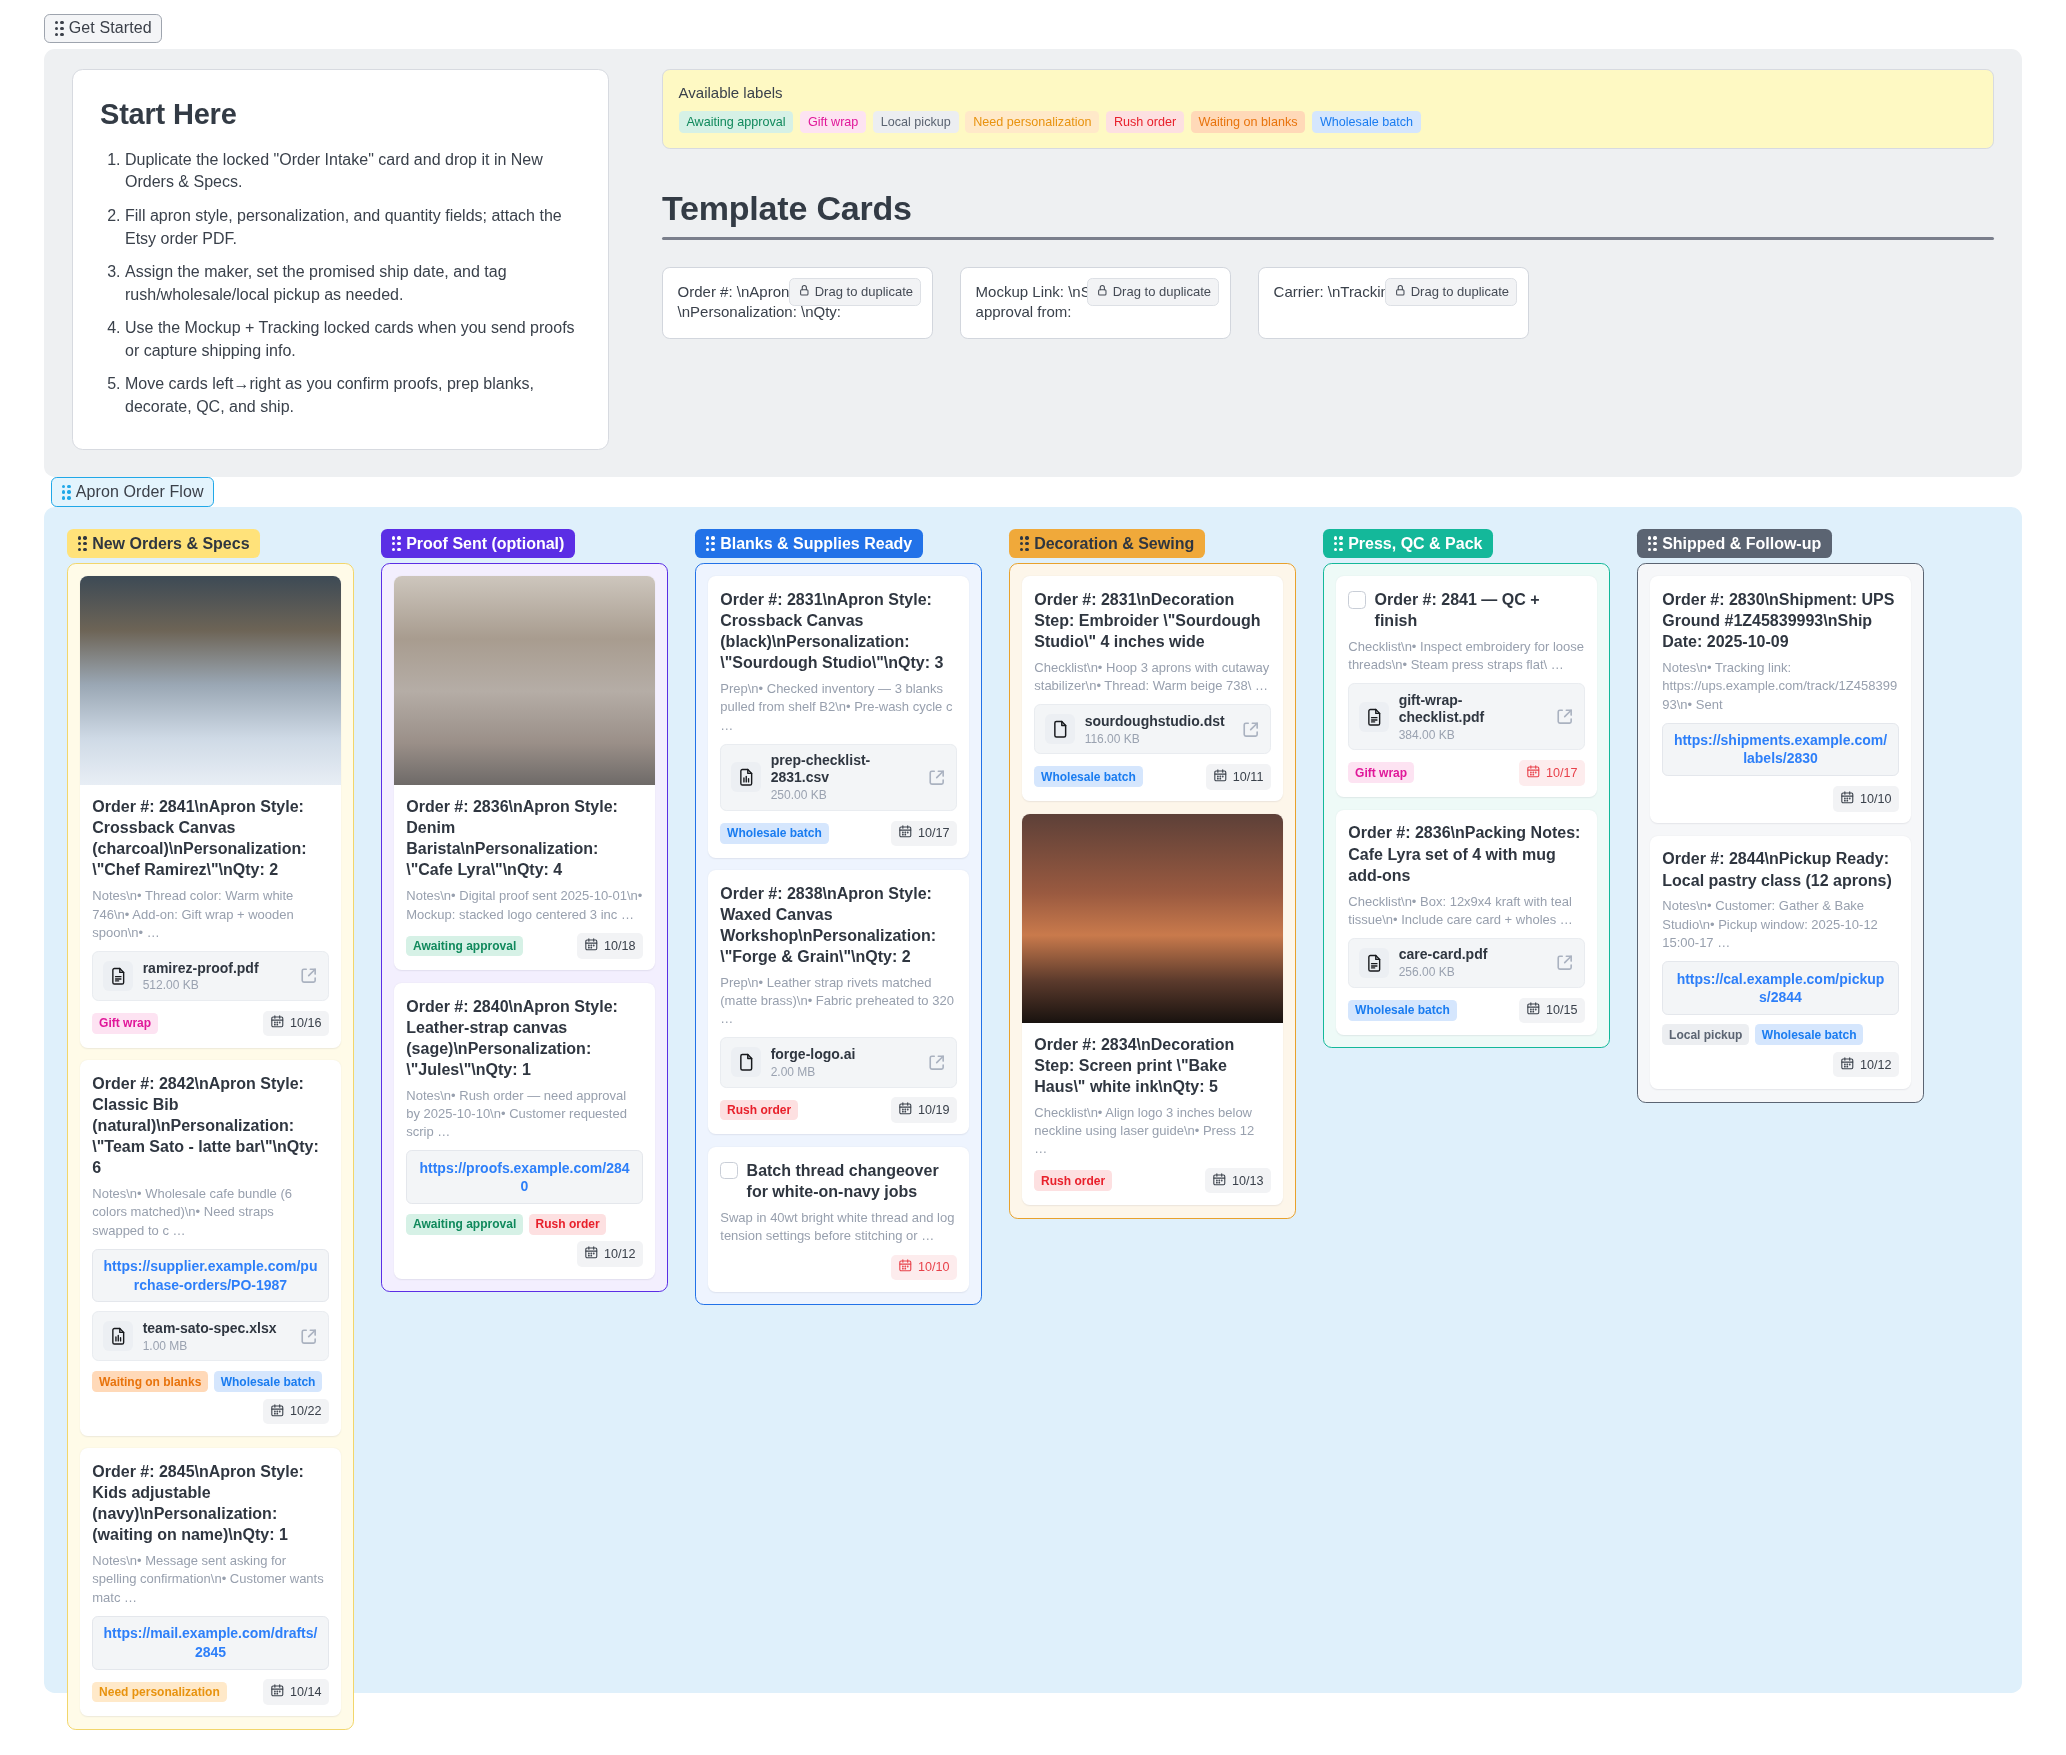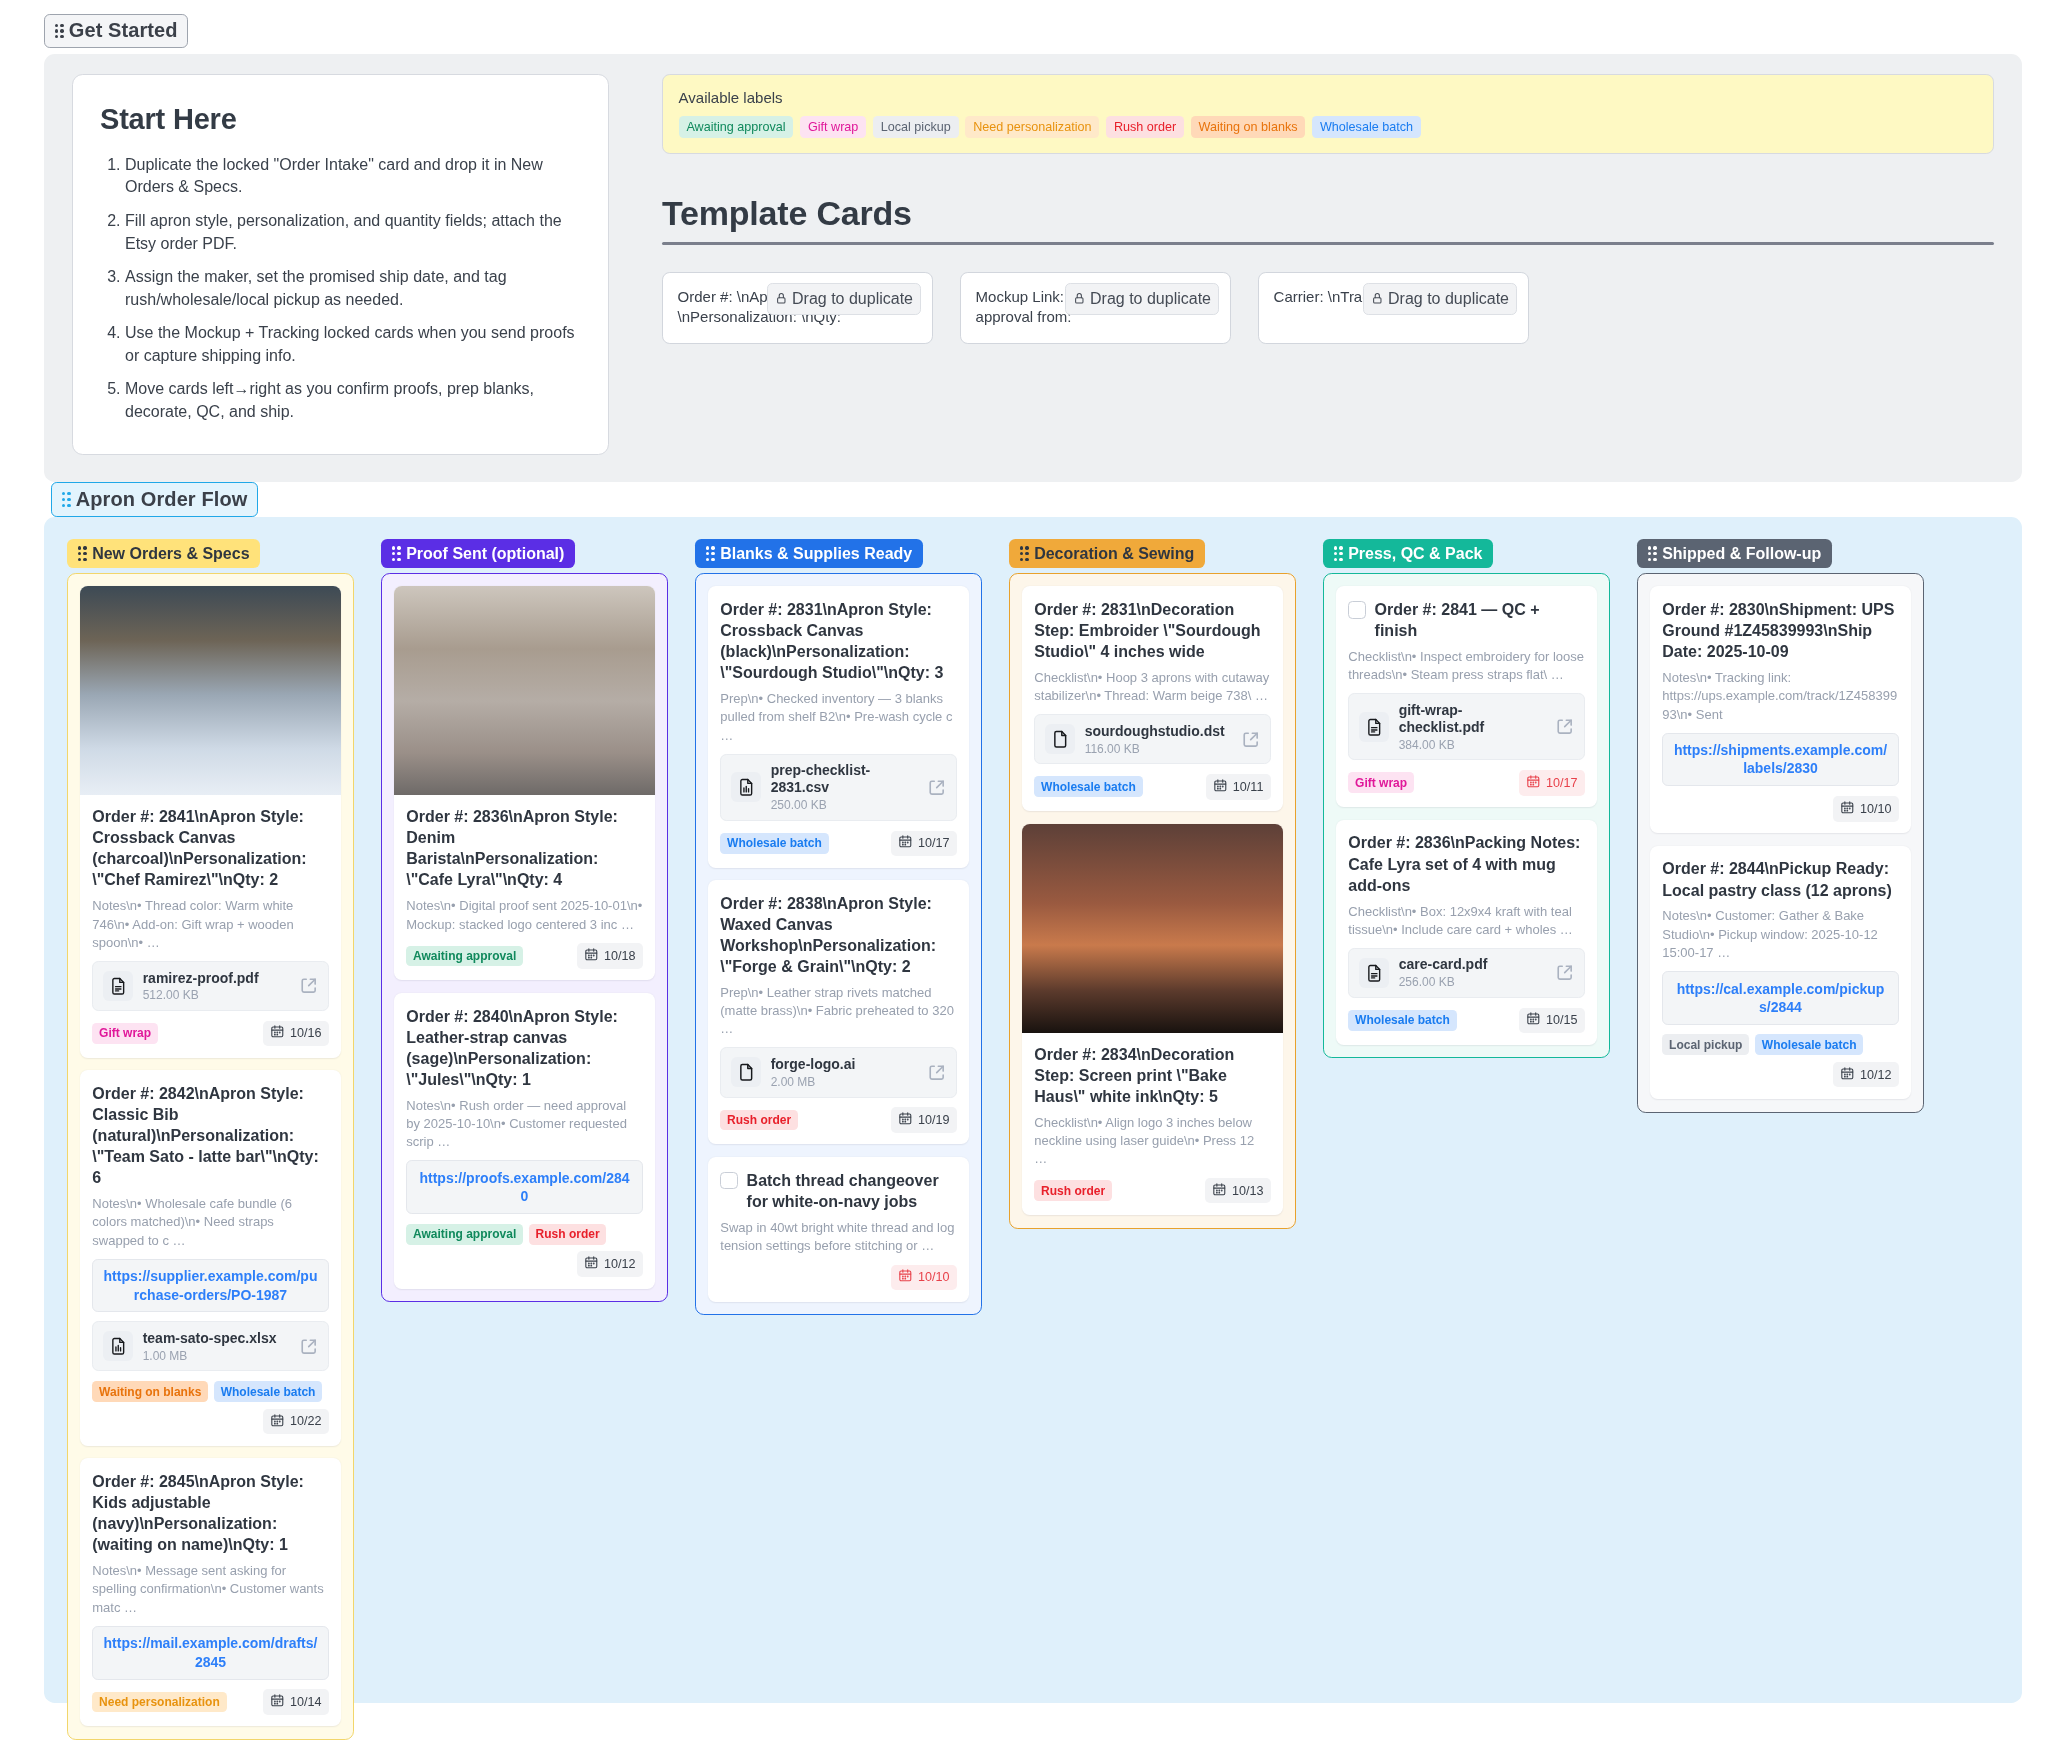--- a/index.html
+++ b/index.html
@@ -8,21 +8,21 @@
     background: #ffffff;
     font-family: "Liberation Sans", sans-serif;
     color: #2f3640;
     overflow: hidden;
   }
 
   
   .tab-pill {
     display: inline-flex; align-items: center; gap: 4.9px;
     padding: 4.9px 9.7px; border-radius: 5.8px;
-    font-size: 20px; font-weight: 700; letter-spacing: 0.1px;
+    font-size: 16px; font-weight: 400; letter-spacing: 0.1px;
   }
   .tab-get-started {
     background: #f4f5f7; border: 1.5px solid #9ea4ae; color: #3b4049;
     margin: 13.6px 0 0 44px;
   }
   .tab-flow {
     background: #e3f4fd; border: 1.9px solid #20a8e8; color: #3b4049;
     margin: 0 0 0 51px;
   }
   .grip {
@@ -65,21 +65,21 @@
   .tpl-card {
     position: relative; width: 271px; min-height: 72px;
     background: #fff; border: 1px solid #d2d6dd; border-radius: 7.8px;
     padding: 14.6px 14.6px; font-size: 15px; color: #3a414b; line-height: 1.35;
   }
   .tpl-card.short { min-height: 47px; }
   .drag-chip {
     position: absolute; top: 10.7px; right: 10.7px;
     display: inline-flex; align-items: flex-start; gap: 4.4px;
     background: #f2f3f5; border: 1px solid #dde0e5; border-radius: 5.3px;
-    padding: 3.9px 7.3px; font-size: 16px; color: #454b55; white-space: nowrap;
+    padding: 3.9px 7.3px; font-size: 13px; color: #454b55; white-space: nowrap;
   }
 
   
   .board {
     margin: 0 44px; background: #dff0fb; border-radius: 10.7px;
     height: 1186px; padding: 22.4px 23px; display: flex; gap: 27px; align-items: flex-start;
   }
   .column { width: 287px; display: flex; flex-direction: column; }
   .col-head {
     display: inline-flex; align-items: center; gap: 5.3px;

